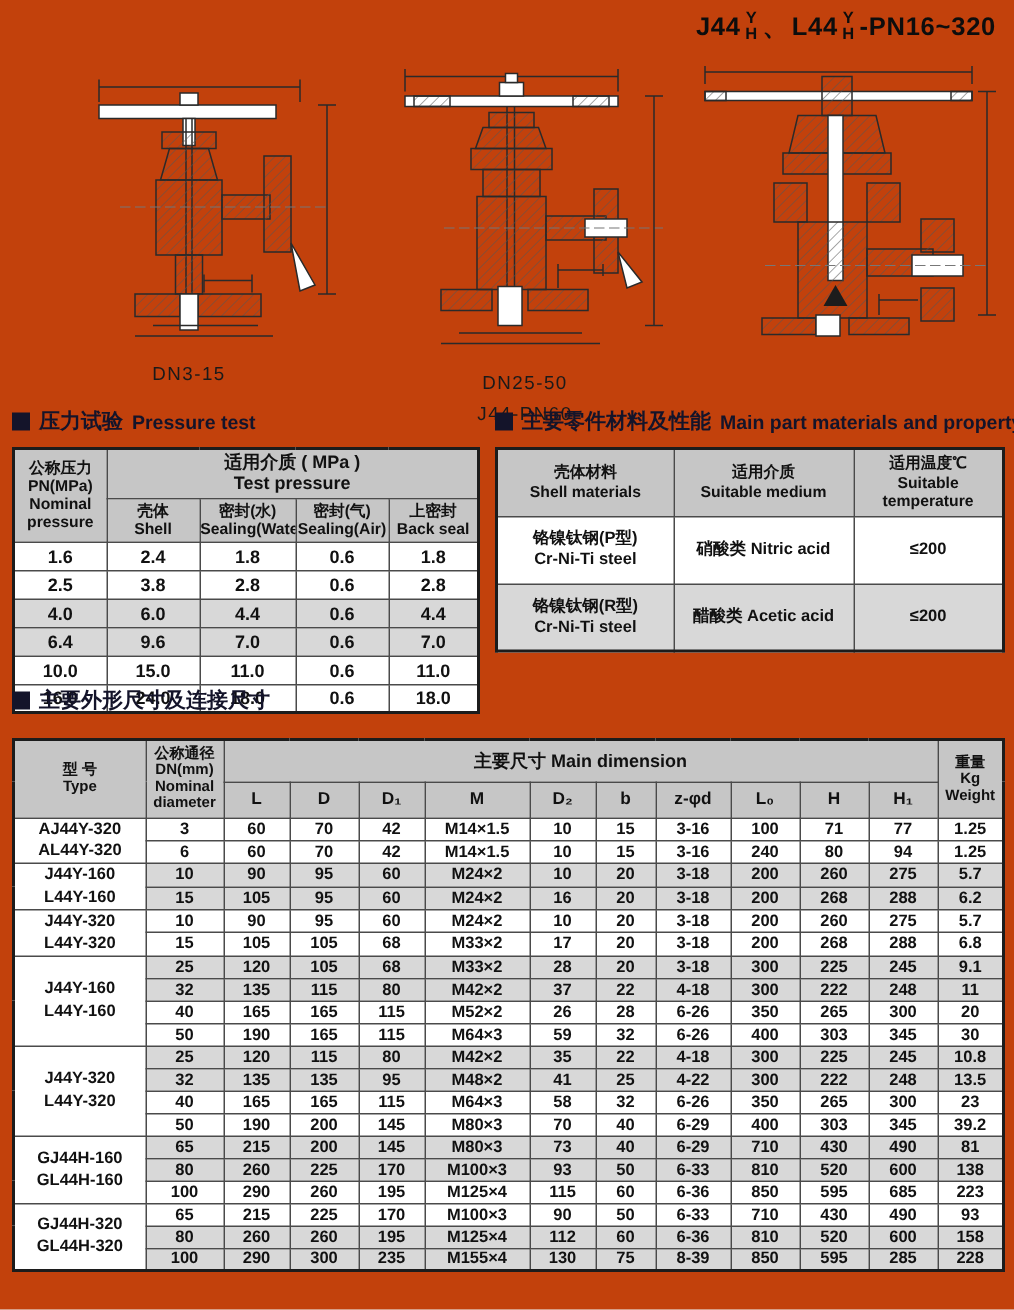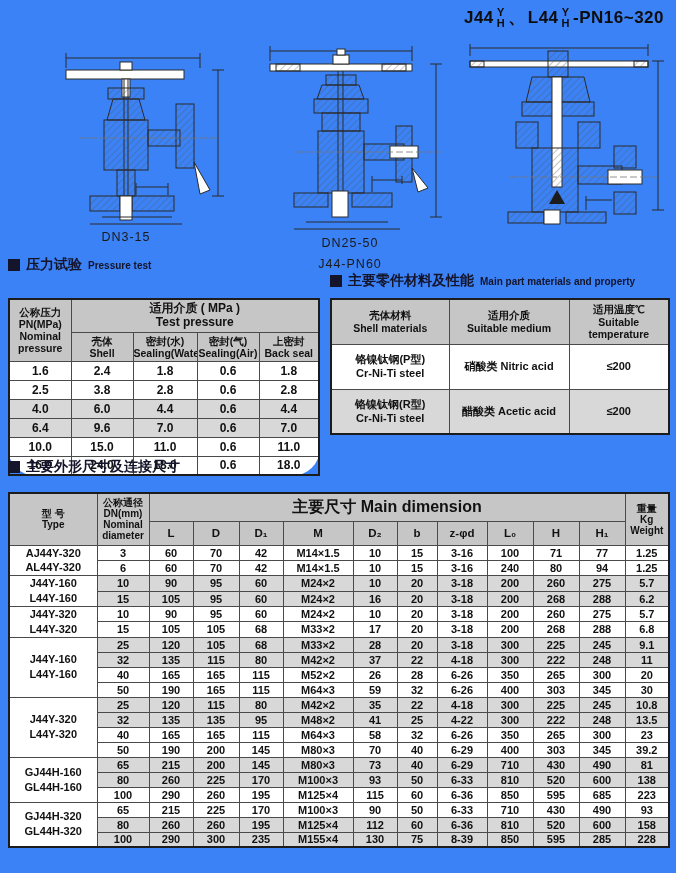--- a/index.html
+++ b/index.html
@@ -1,56 +1,56 @@
 <!DOCTYPE html>
 <html style="--header-bg: #c6c6c6; --row-alt: #d8d8d8; --text: #111111;"><head>
 <meta charset="utf-8">
 <style>
   * { margin:0; padding:0; box-sizing:border-box; }
   html,body { background:#e8e8e8; }
   body { font-family:"Liberation Sans", sans-serif; color:var(--text,#111); }
   #page {
-    position:relative; width:676px; height:873px; background:#3b82f6;
+    position:relative; width:676px; height:873px; background:#c2410c;
     margin:0 auto; overflow:hidden;
   }
   
   .page-title {
     position:absolute; top:6px; right:12px;
     font-size:17px; font-weight:bold; letter-spacing:0.5px;
     display:flex; align-items:center; gap:2px; color:#0d0d0d;
   }
   .stack { display:inline-flex; flex-direction:column; align-items:center;
     font-size:11px; line-height:1.0; font-weight:bold; margin:0 1px; }
   
   .figure { position:absolute; }
   .figure svg { display:block; }
   .fig-caption {
     text-align:center; font-size:12.5px; color:#1a1a1a; letter-spacing:1px;
-    margin-top:2px; font-weight:500;
+    margin-top:14px; font-weight:500;
   }
   .draw-line { stroke:#2a2a2a; stroke-width:1; fill:none; }
   .draw-fill { stroke:#2a2a2a; stroke-width:1; fill:#fff; }
   
   .section-title {
     position:absolute; display:flex; align-items:center; gap:6px;
     font-size:14px; font-weight:bold; color:#14142a; white-space:nowrap;
   }
   .section-title .sq { width:12px; height:12px; background:#14142a; display:inline-block; }
-  .section-title .en { font-weight:bold; font-size:10px; }
+  .section-title .en { font-weight:bold; font-size:13px; }
   
   table { border-collapse:collapse; table-layout:fixed; background:#fff; }
   th, td {
     border:1px solid #4a4a4a; text-align:center; vertical-align:middle;
     white-space:pre-line; overflow:hidden;
   }
   th { background:var(--header-bg,#c6c6c6); font-weight:bold; }
   .outer { border:2px solid #1c1c1c; }
   td.gray { background:var(--row-alt,#d8d8d8); }
   
-  #pressure-table { position:absolute; left:8px; top:298px; width:310px;border-radius:28px; }
+  #pressure-table { position:absolute; left:8px; top:298px; width:310px; }
   #pressure-table th { font-size:10.5px; line-height:1.15; padding:2px 0; }
   #pressure-table th.big { font-size:12px; }
   #pressure-table td { font-size:12px; font-weight:bold; height:19px; }
   
   #materials-table { position:absolute; left:330px; top:298px; width:338px; }
   #materials-table th { font-size:10.5px; line-height:1.2; padding:3px 0; }
   #materials-table td { font-size:11px; font-weight:bold; height:45px; line-height:1.25; padding:2px; }
   
   #dim-table { position:absolute; left:8px; top:492px; width:660px; }
   #dim-table th { font-size:10px; line-height:1.1; padding:1px 0; }
@@ -219,21 +219,21 @@
 
       <line class="draw-line" x1="134" y1="158" x2="160" y2="158"></line>
       <line class="draw-line" x1="134" y1="154" x2="134" y2="168"></line>
 
       <line class="draw-line" x1="206" y1="19" x2="206" y2="168"></line>
       <line class="draw-line" x1="200" y1="19" x2="212" y2="19"></line>
         <line class="draw-line" x1="200" y1="168" x2="212" y2="168"></line>
     </svg>
   </div>
 
-  <div class="section-title" style="left:8px; top:256px;">
+  <div class="section-title" style="left:8px; top:272px;">
     <span class="sq"></span>
     <span>压力试验</span>
     <span class="en">Pressure test</span>
   </div>
 
   <table id="pressure-table" class="outer">
     <colgroup>
         <col style="width:62px">
         <col style="width:62px">
         <col style="width:64px">
@@ -366,21 +366,21 @@
         <col style="width:44px">
     </colgroup>
     <thead>
       <tr>
         <th rowspan="2">型 号
 Type</th>
         <th rowspan="2">公称通径
 DN(mm)
 Nominal
 diameter</th>
-        <th colspan="10" style="font-size:16px; height:28px;">主要尺寸 Main dimension</th>
+        <th colspan="10" style="font-size:12px; height:28px;">主要尺寸 Main dimension</th>
         <th rowspan="2">重量
 Kg
 Weight</th>
       </tr>
       <tr>
         <th class="sub">L</th>
         <th class="sub">D</th>
         <th class="sub">D₁</th>
         <th class="sub">M</th>
         <th class="sub">D₂</th>

